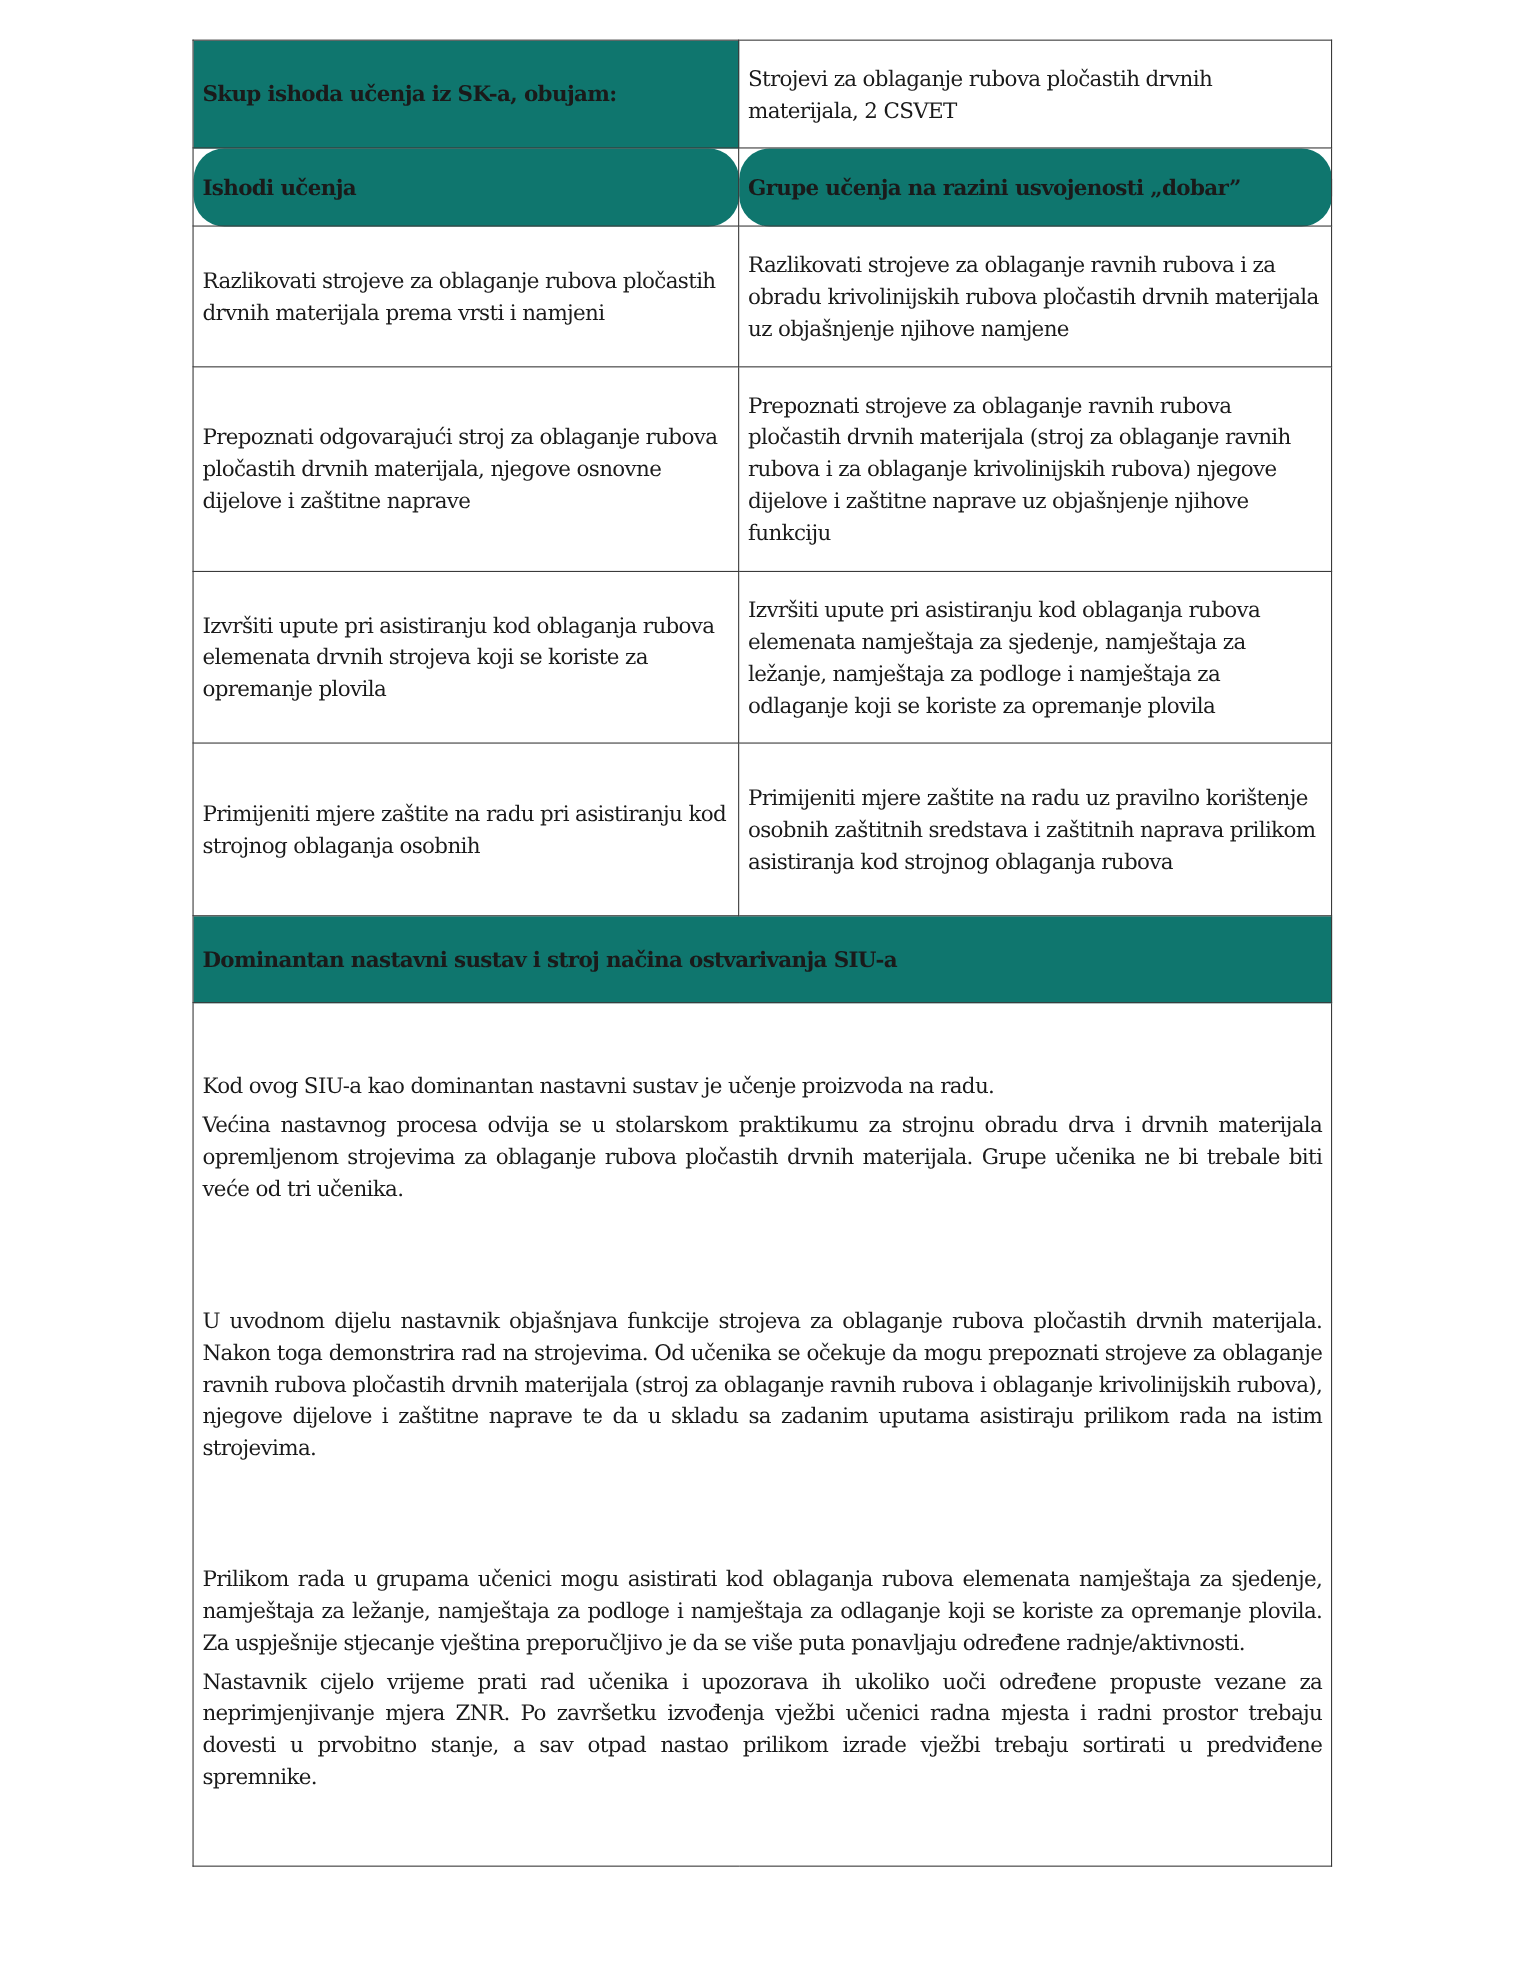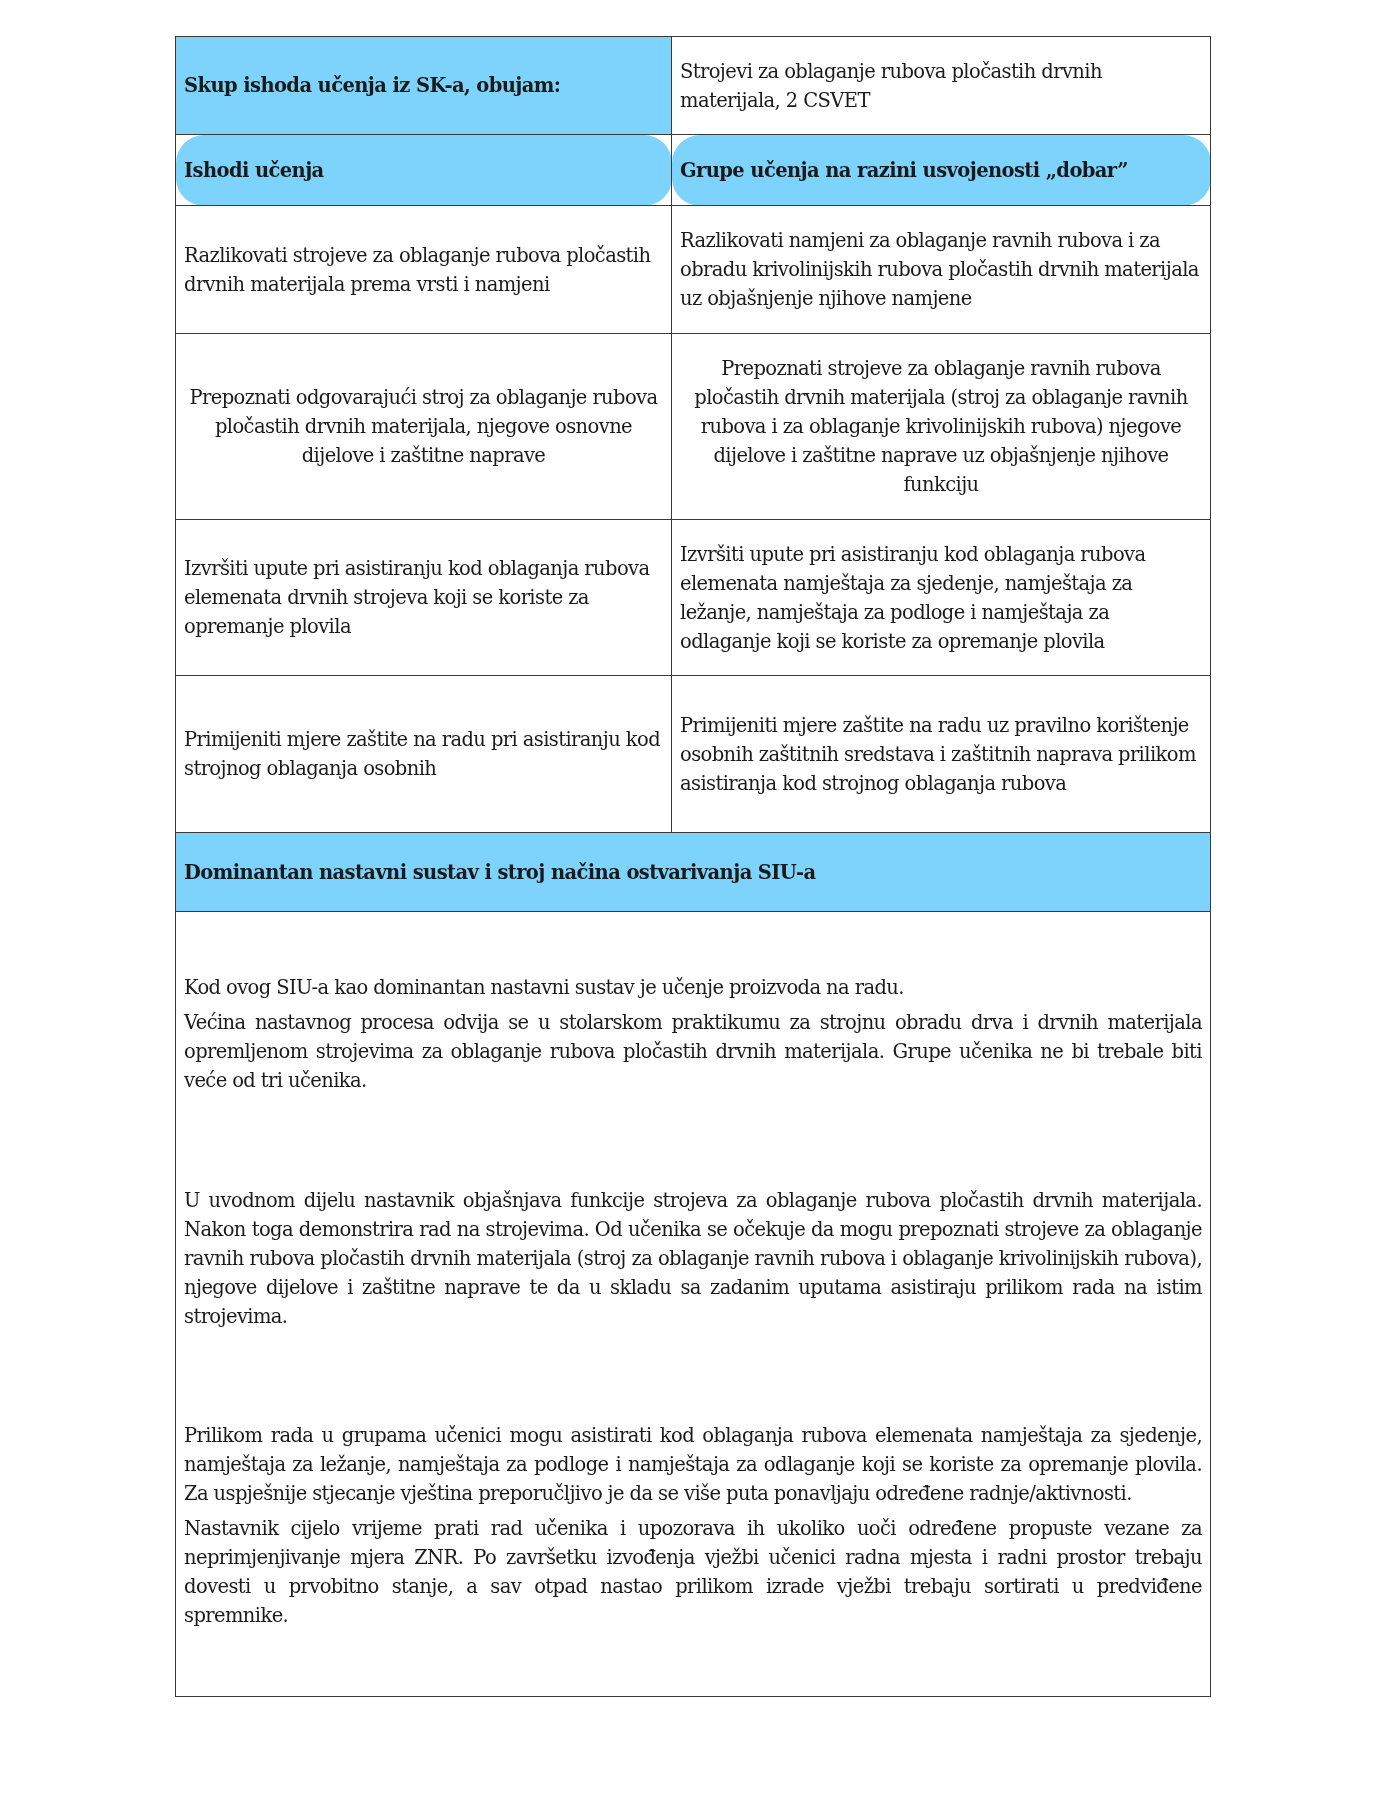--- a/index.html
+++ b/index.html
@@ -29,27 +29,27 @@
       border: 1.5px solid #3a3a3a;
       vertical-align: middle;
       padding: 0 8px;
       font-size: 19.5px;
       line-height: 29px;
       letter-spacing: -0.6px;
     }
     col.c1 { width: 496px; }
     col.c2 { width: 539px; }
     .hdr {
-      background: #7dd3fc;
+      background: #0f766e;
       font-weight: bold;
     }
     .r-title td { height: 97px; }
     .r-colhead td { height: 70px; border-radius: 28px; }
     .r-1 td { height: 127px; }
-    .r-2 td { height: 185px; text-align: center; }
+    .r-2 td { height: 185px; }
     .r-3 td { height: 155px; }
     .r-4 td { height: 156px; }
     .r-sechead td { height: 78px; }
     .r-body td {
       height: 784px;
       vertical-align: top;
       padding-top: 16px;
     }
     .body-p {
       margin: 0 0 6px 0;
@@ -72,21 +72,21 @@
       <tr class="r-title">
         <td class="hdr">Skup ishoda učenja iz SK-a, obujam:</td>
         <td style="font-weight:normal;">Strojevi za oblaganje rubova pločastih drvnih materijala, 2 CSVET</td>
       </tr>
       <tr class="r-colhead">
         <td class="hdr">Ishodi učenja</td>
         <td class="hdr">Grupe učenja na razini usvojenosti „dobar”</td>
       </tr>
       <tr class="r-1">
         <td>Razlikovati strojeve za oblaganje rubova pločastih drvnih materijala prema vrsti i namjeni</td>
-        <td>Razlikovati namjeni za oblaganje ravnih rubova i za obradu krivolinijskih rubova pločastih drvnih materijala uz objašnjenje njihove namjene</td>
+        <td>Razlikovati strojeve za oblaganje ravnih rubova i za obradu krivolinijskih rubova pločastih drvnih materijala uz objašnjenje njihove namjene</td>
       </tr>
       <tr class="r-2">
         <td>Prepoznati odgovarajući stroj za oblaganje rubova pločastih drvnih materijala, njegove osnovne dijelove i zaštitne naprave</td>
         <td>Prepoznati strojeve za oblaganje ravnih rubova pločastih drvnih materijala (stroj za oblaganje ravnih rubova i za oblaganje krivolinijskih rubova) njegove dijelove i zaštitne naprave uz objašnjenje njihove funkciju</td>
       </tr>
       <tr class="r-3">
         <td>Izvršiti upute pri asistiranju kod oblaganja rubova elemenata drvnih strojeva koji se koriste za opremanje plovila</td>
         <td>Izvršiti upute pri asistiranju kod oblaganja rubova elemenata namještaja za sjedenje, namještaja za ležanje, namještaja za podloge i namještaja za odlaganje koji se koriste za opremanje plovila</td>
       </tr>
       <tr class="r-4">

